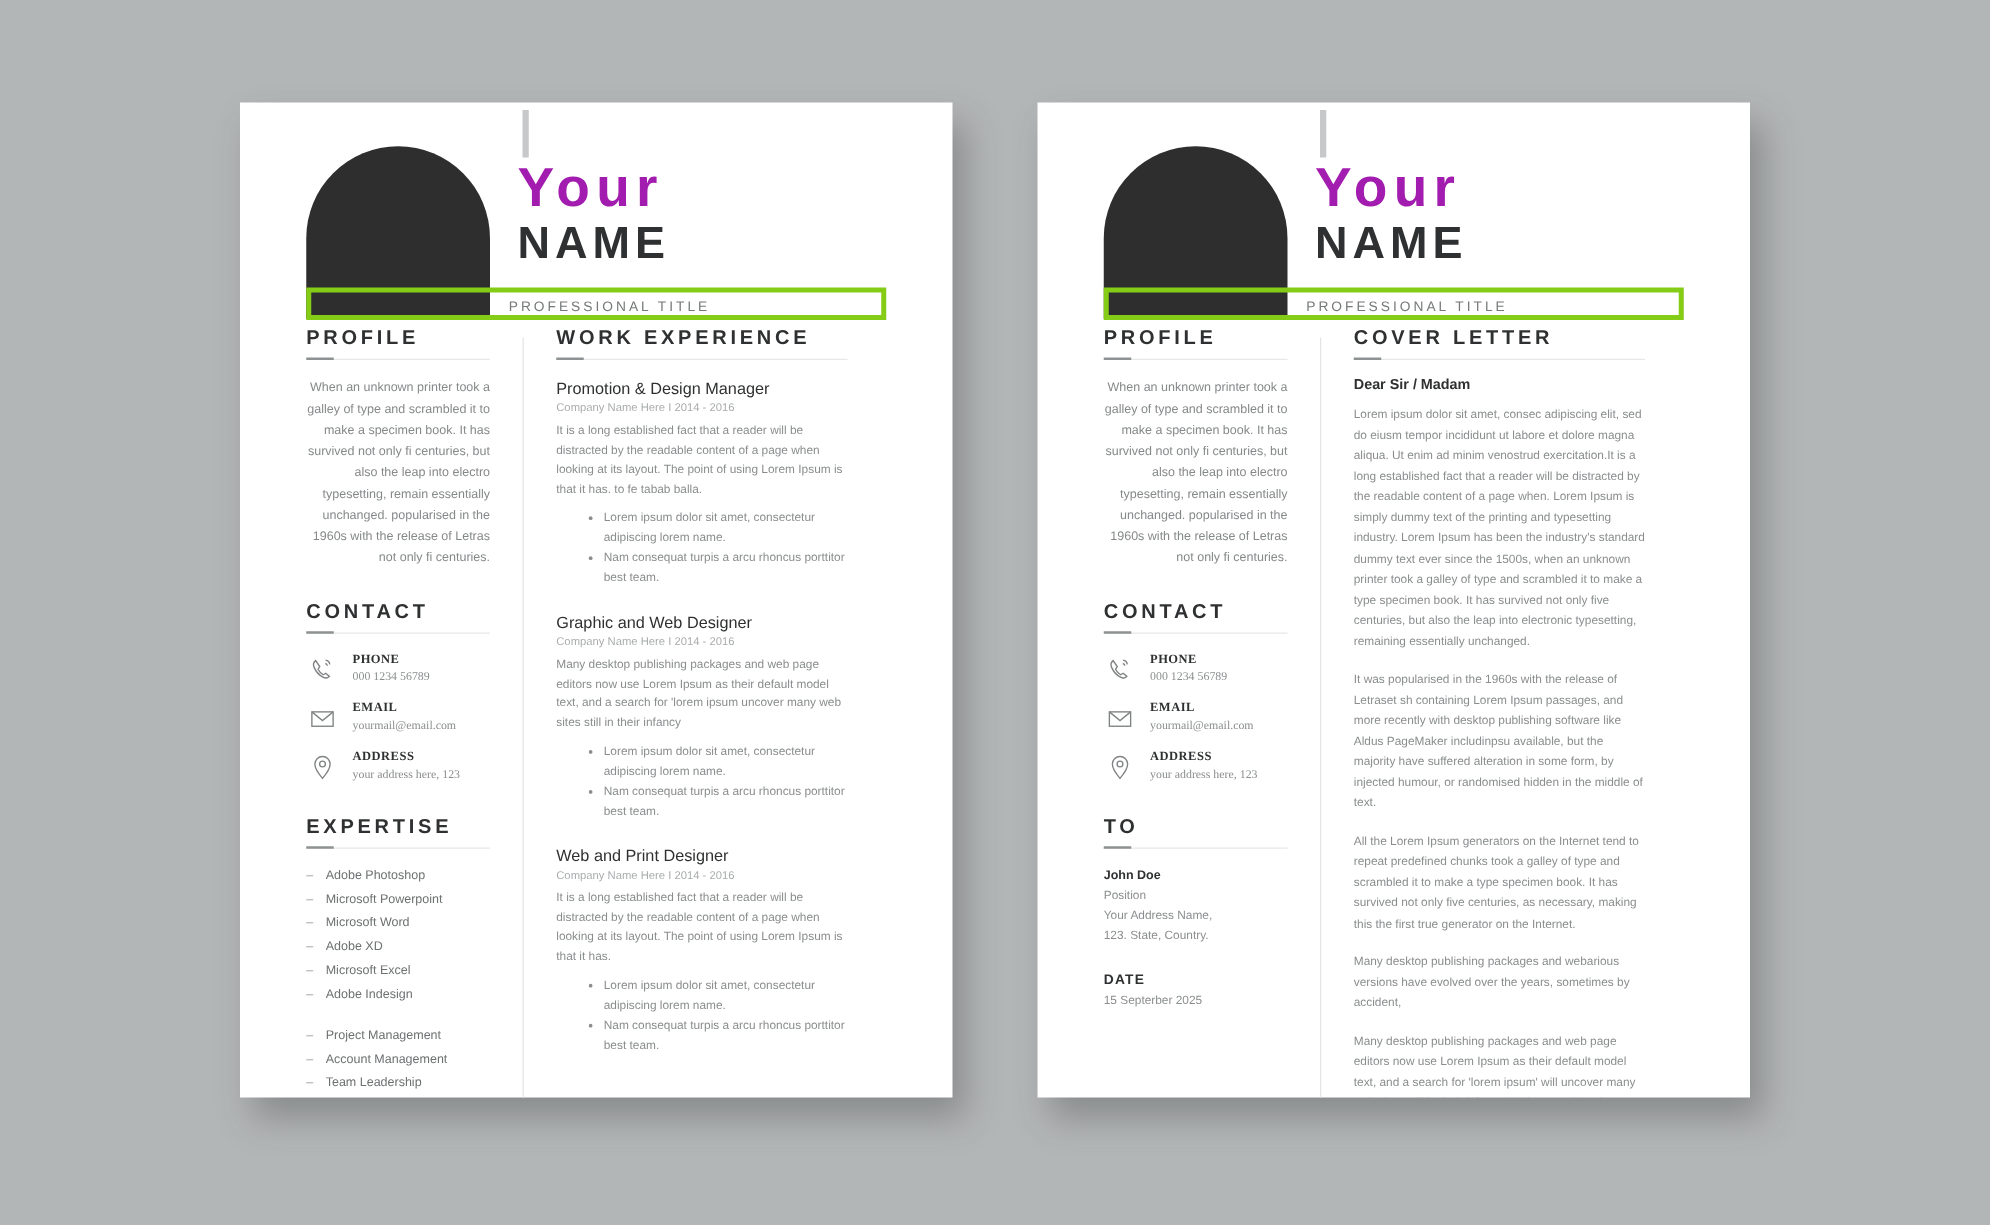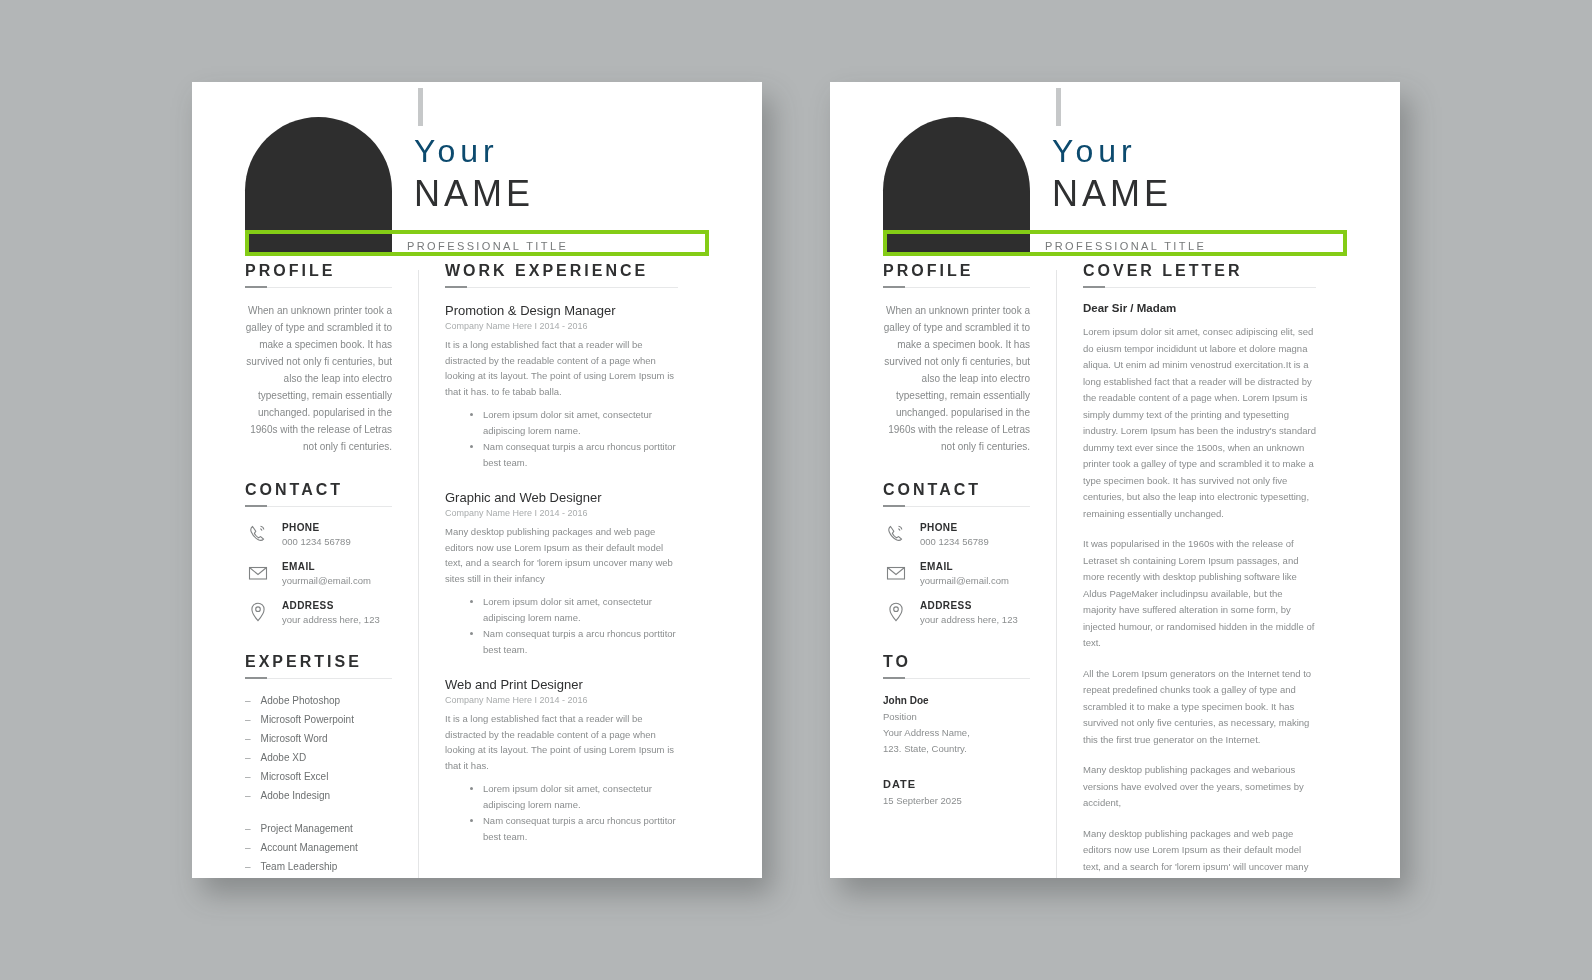--- a/index.html
+++ b/index.html
@@ -37,31 +37,31 @@
     position: absolute;
     left: 226px; top: 6px;
     width: 5px; height: 38px;
     background: #c6c8c9;
   }
   .name-block {
     position: absolute;
     left: 222px; top: 48px;
   }
   .name-first {
-    font-size: 32px;
+    font-size: 44px;
     letter-spacing: 5px;
-    color: #0c4a6e;
-    font-weight: 400;
+    color: #a21caf;
+    font-weight: 700;
     line-height: 42px;
   }
   .name-last {
     font-size: 36px;
     letter-spacing: 4px;
     color: #2f3031;
-    font-weight: 400;
+    font-weight: 700;
     line-height: 44px;
   }
   .title-bar {
     position: absolute;
     left: 53px; top: 148px;
     width: 464px; height: 26px;
     border: 4px solid #84cc16;
   }
   .title-bar .txt {
     position: absolute;
@@ -118,22 +118,23 @@
     font-size: 10px;
     line-height: 17px;
     color: #86898a;
     text-align: right;
   }
   .sec { margin-bottom: 26px; }
 
   
   .contact-row {
     display: flex;
-    align-items: flex-start;
+    align-items: flex-end;
     margin-bottom: 11px;
+    font-family: Liberation Serif, serif;
   }
   .c-icon {
     width: 26px; height: 26px;
     flex: 0 0 26px;
     margin-right: 11px;
     color: #808384;
   }
   .c-icon svg { display: block; width: 26px; height: 26px; }
   .c-label {
     font-size: 10px;

